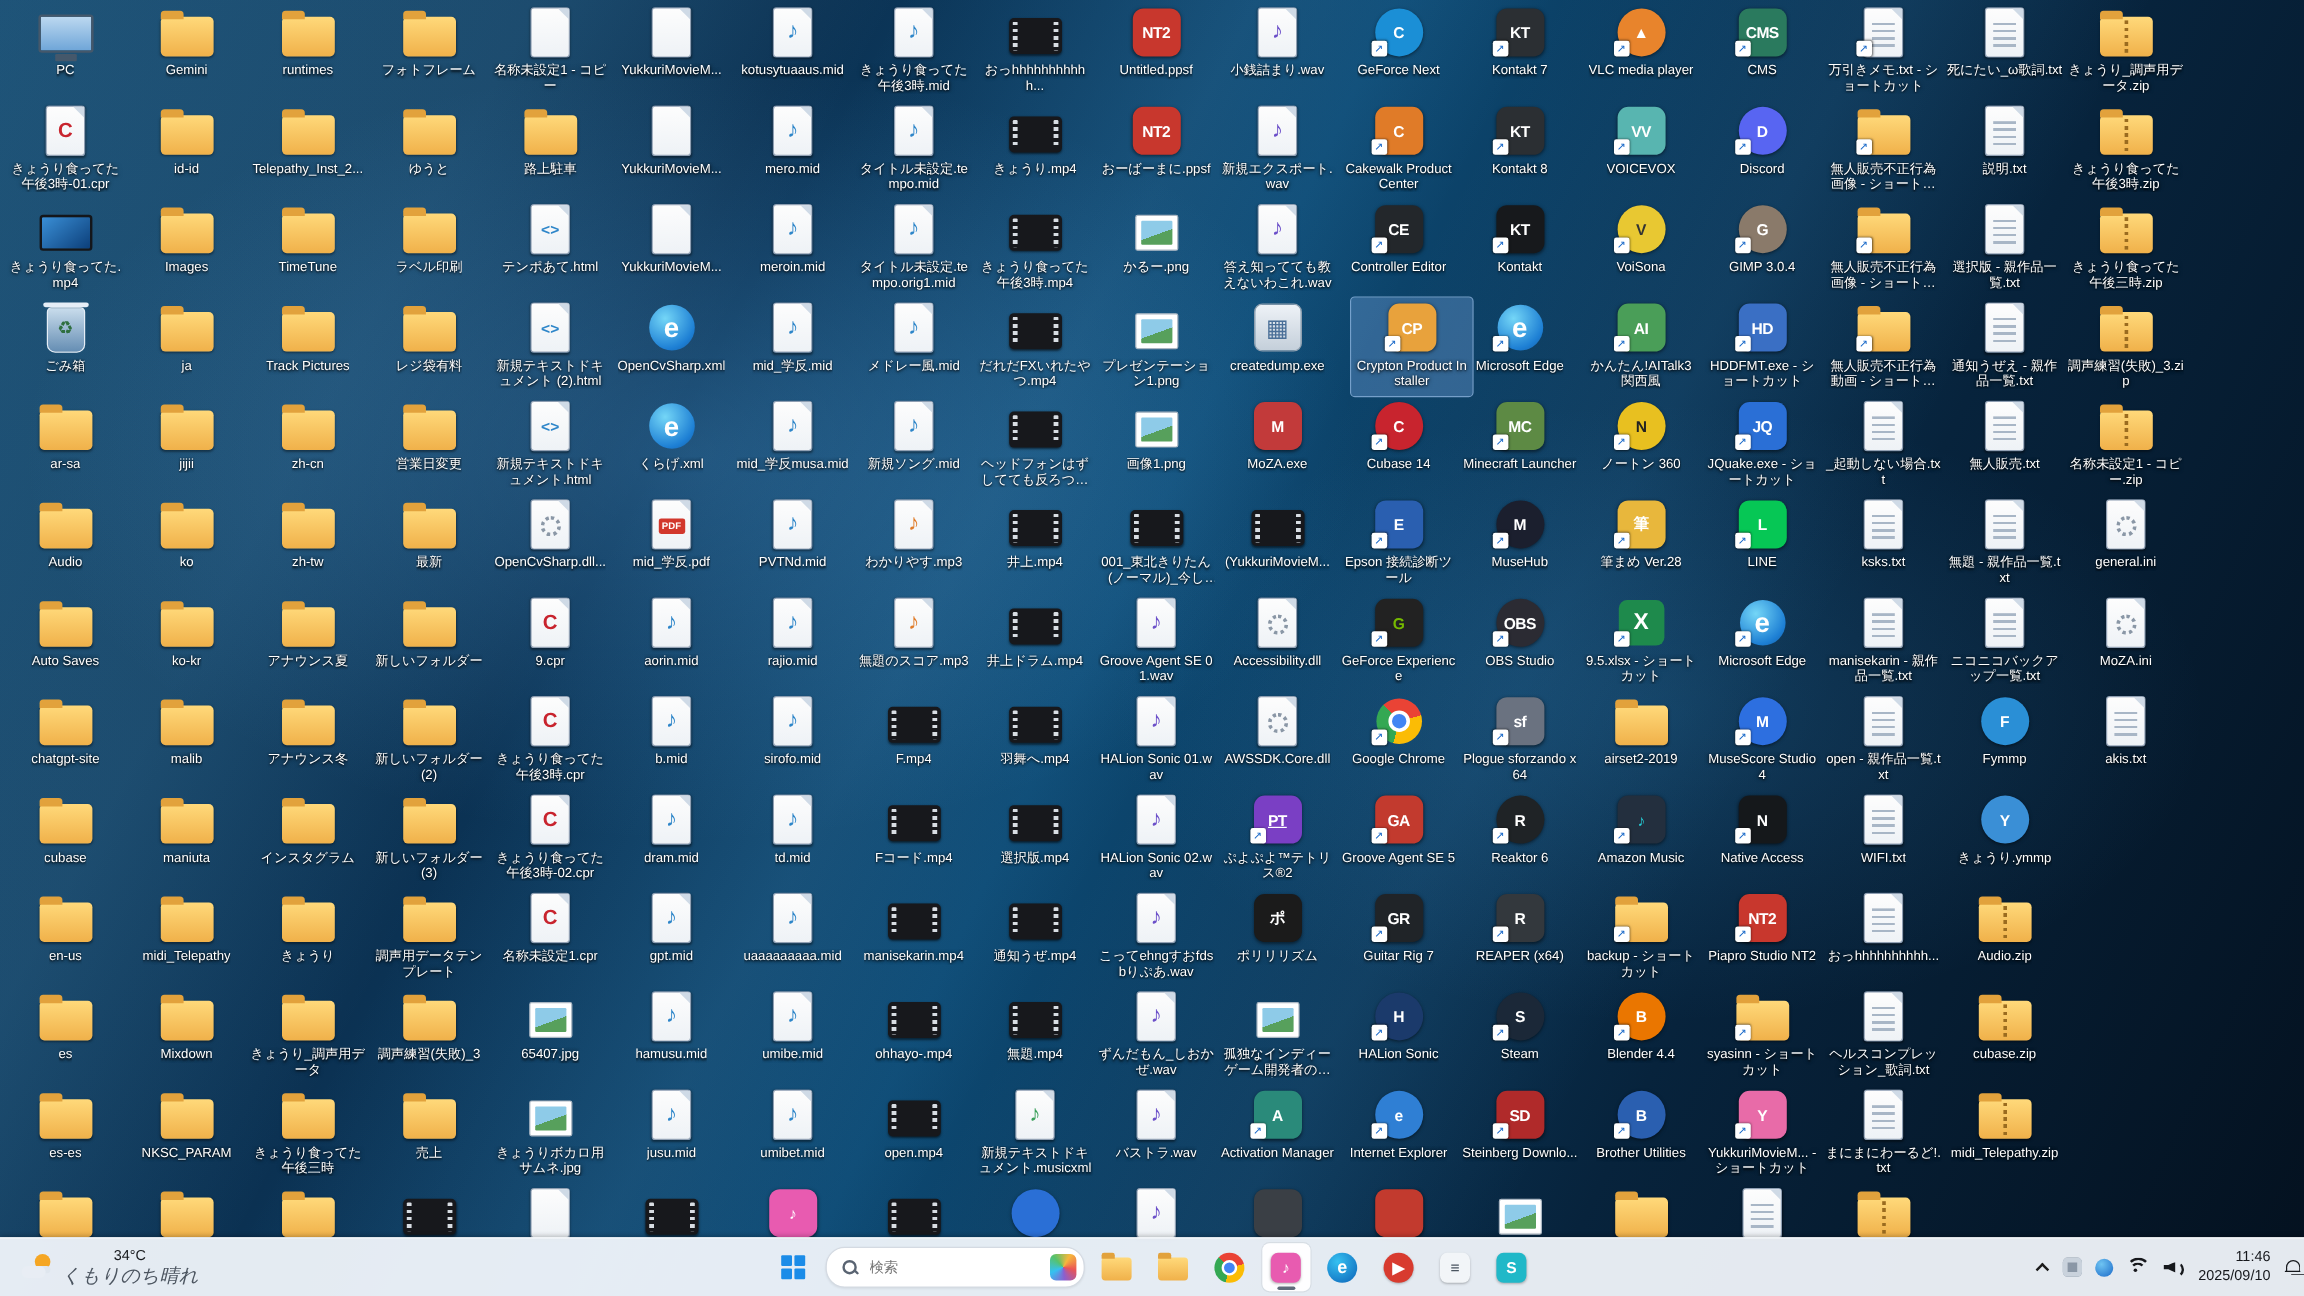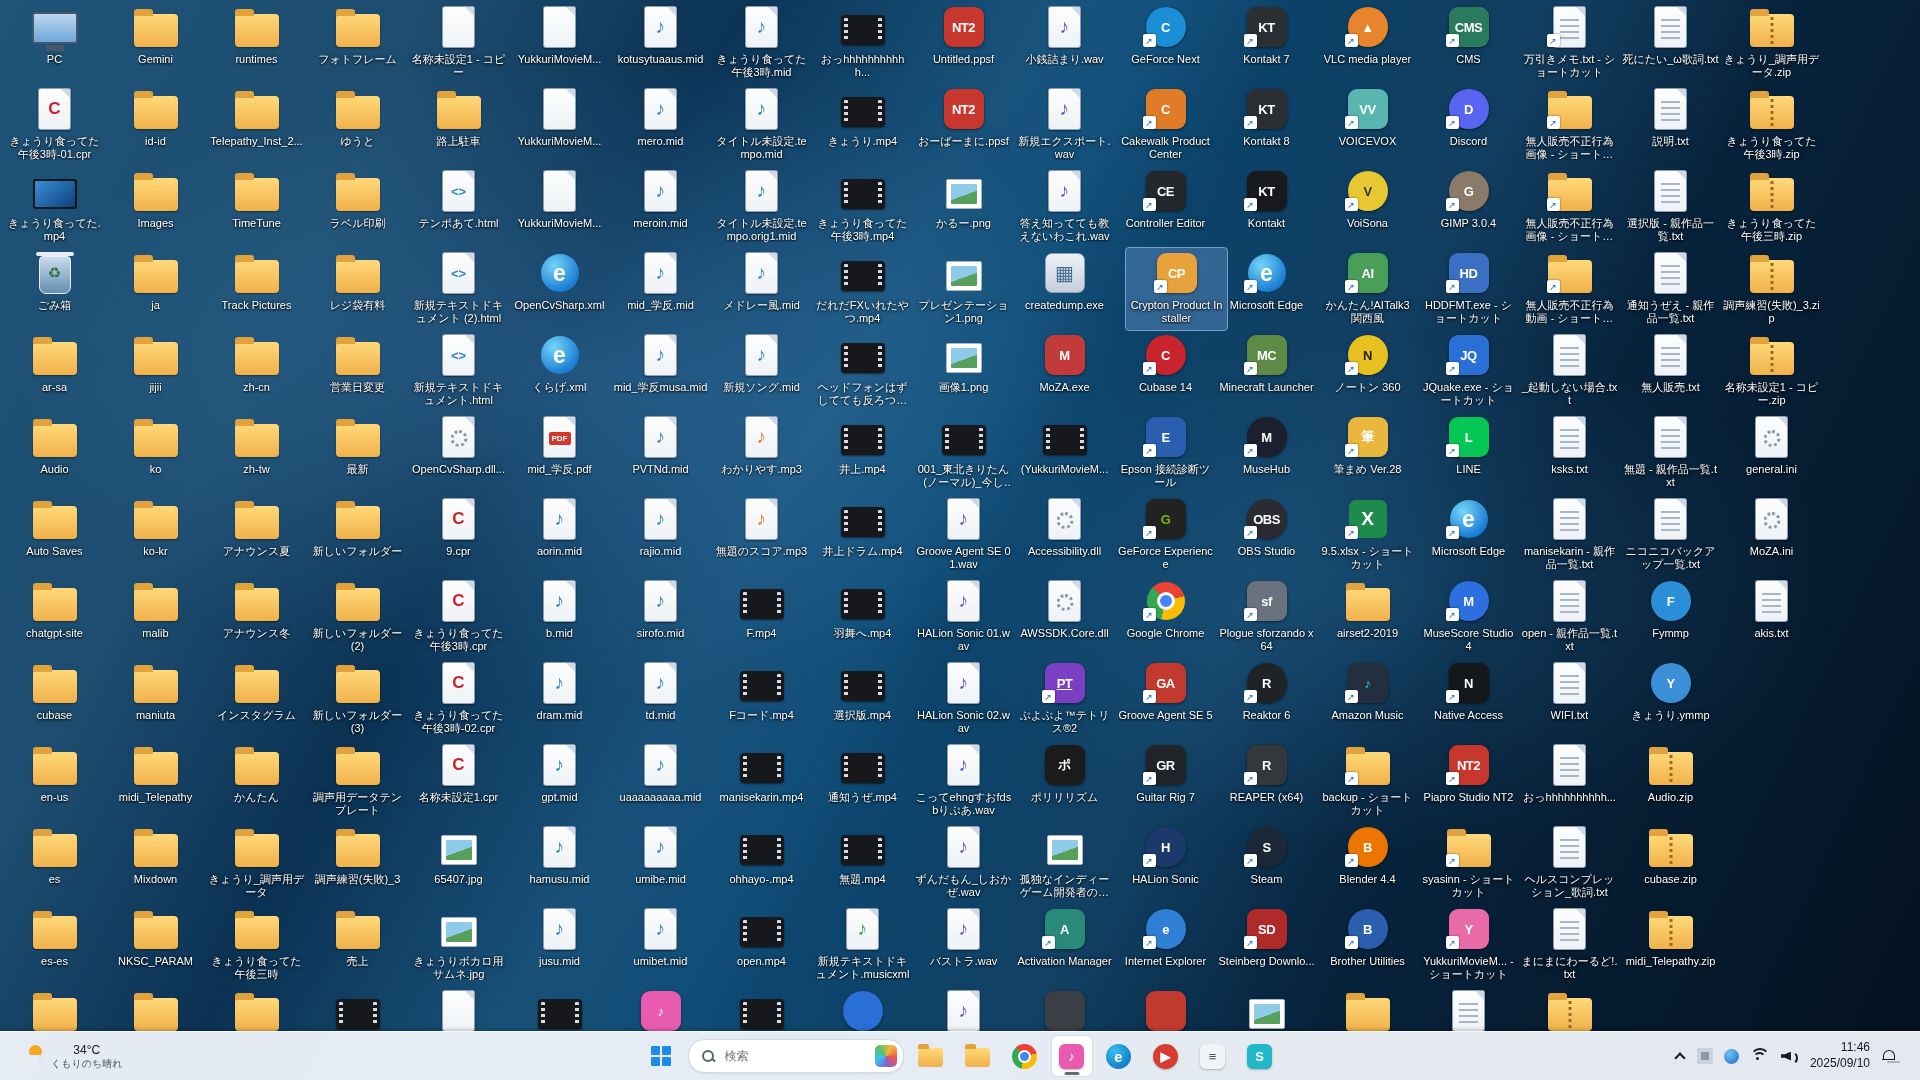--- a/index.html
+++ b/index.html
@@ -82,21 +82,21 @@
   
   .taskbar{position:absolute;left:0;right:0;bottom:0;height:48px;z-index:5;
       background:rgba(242,246,252,.94);border-top:1px solid rgba(255,255,255,.7);
       display:flex;align-items:center;justify-content:center;box-shadow:0 -1px 4px rgba(0,0,0,.25);}
   .weather{position:absolute;left:8px;display:flex;align-items:center;gap:7px;padding:4px 10px;border-radius:6px;}
   .wicon{position:relative;width:26px;height:24px;flex:none;}
   .wicon::before{content:'';position:absolute;top:1px;right:2px;width:13px;height:13px;border-radius:50%;background:#f5a623;}
   .wicon::after{content:'';position:absolute;bottom:3px;left:0;width:20px;height:10px;border-radius:8px;background:#e8edf4;
       box-shadow:6px -2px 0 -2px #dfe6ee;}
   .wtemp{font-size:12px;color:#16181c;line-height:1.25;text-align:center;}
-  .wcond{font-size:10px;color:#4c5560;line-height:1.2;}
+  .wcond{font-size:16px;color:#4c5560;line-height:1.2;font-style:italic;}
   .tb-center{display:flex;align-items:center;gap:7px;}
   .tb-btn{width:40px;height:40px;border:none;background:transparent;border-radius:6px;position:relative;
       display:flex;align-items:center;justify-content:center;padding:0;}
   .tb-btn.active{background:rgba(255,255,255,.95);box-shadow:0 0 0 1px rgba(0,0,0,.06);}
   .tb-btn.active::after{content:'';position:absolute;bottom:1px;left:50%;transform:translateX(-50%);
       width:15px;height:3px;border-radius:2px;background:#5f6b7a;}
   .start{display:grid;grid-template-columns:9px 9px;grid-gap:2px;}
   .start i{width:9px;height:9px;background:#1b8ce8;border-radius:1px;}
   .search{height:32px;border-radius:16px;background:#fff;border:1px solid #d4dae2;display:flex;align-items:center;
       gap:8px;padding:0 6px 0 12px;box-shadow:0 1px 2px rgba(0,0,0,.08);}
@@ -110,21 +110,21 @@
   .tbi-folder{position:relative;width:25px;height:19px;border-radius:3px;background:linear-gradient(180deg,#ffd97a,#f0b14a);margin-top:3px;}
   .tbi-folder::before{content:'';position:absolute;top:-4px;left:0;width:11px;height:5px;border-radius:2px 2px 0 0;background:#e2a23c;}
   .tbi-chrome{position:relative;width:25px;height:25px;border-radius:50%;
       background:conic-gradient(from -45deg,#ea4335 0 120deg,#fbbc05 0 240deg,#34a853 0 360deg);}
   .tbi-chrome::after{content:'';position:absolute;inset:6px;border-radius:50%;background:#4285f4;border:2px solid #fff;}
   .tbi-edge{width:25px;height:25px;border-radius:50%;display:flex;align-items:center;justify-content:center;
       background:radial-gradient(circle at 35% 30%,#35c1f1,#0b62b8);}
   .tbi-edge::after{content:'e';color:#fff;font-weight:bold;font-size:15px;}
   .tbi-app{width:25px;height:25px;border-radius:6px;display:flex;align-items:center;justify-content:center;
       color:#fff;font-weight:bold;font-size:13px;box-shadow:0 1px 2px rgba(0,0,0,.25);}
-  .tray{position:absolute;right:24px;display:flex;align-items:center;gap:11px;}
+  .tray{position:absolute;right:2px;display:flex;align-items:center;gap:11px;}
   .chev{position:relative;width:12px;height:12px;}
   .chev::before{content:'';position:absolute;left:2px;top:4px;width:6px;height:6px;
       border-left:2px solid #1b1b1b;border-top:2px solid #1b1b1b;transform:rotate(45deg);}
   .tray-a{width:16px;height:16px;border-radius:4px;background:#8a97a6;box-shadow:inset 0 0 0 4px #c9d2dc;}
   .tray-b{width:15px;height:15px;border-radius:50%;background:radial-gradient(circle at 35% 30%,#6fc4f2,#1b6ac9);}
   .wifi{position:relative;width:20px;height:16px;}
   .wifi i{position:absolute;border:2px solid transparent;border-top-color:#16181c;border-radius:50%;}
   .wifi .a1{width:16px;height:16px;left:0;top:0;}
   .wifi .a2{width:9px;height:9px;left:3.5px;top:4px;}
   .wifi .a3{width:3px;height:3px;border:none;background:#16181c;left:6.5px;top:9px;}
@@ -1162,21 +1162,21 @@
       <div class="cell">
         <div class="ic">
           <div class="g t-folder"></div>
         </div>
         <div class="lb">midi_Telepathy</div>
       </div>
       <div class="cell">
         <div class="ic">
           <div class="g t-folder"></div>
         </div>
-        <div class="lb">かんたん</div>
+        <div class="lb">きょうり</div>
       </div>
       <div class="cell">
         <div class="ic">
           <div class="g t-folder"></div>
         </div>
         <div class="lb">調声用データテンプレート</div>
       </div>
       <div class="cell">
         <div class="ic">
           <div class="g t-cpr"></div>

